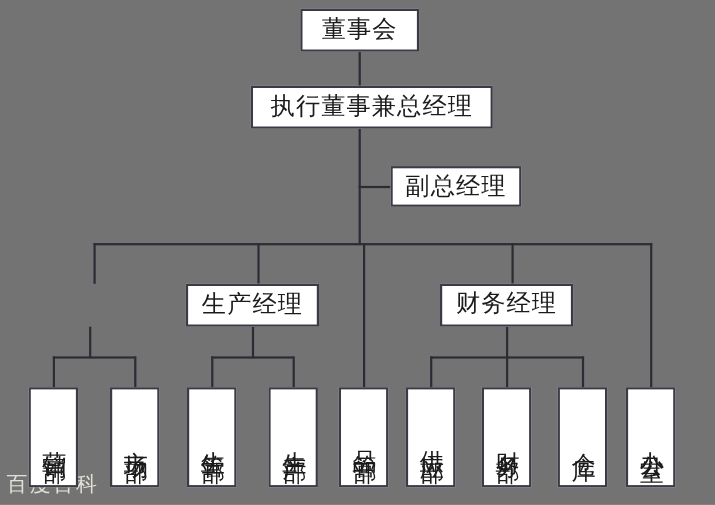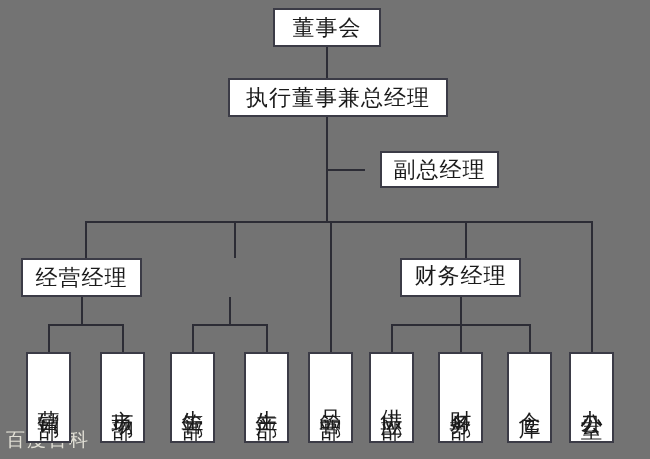--- a/index.html
+++ b/index.html
@@ -107,28 +107,28 @@
   <div class="conn v" style="left:529px; top:324px; height:29px;"></div>
 
   <div class="node horizontal" style="left:273px; top:8px; width:108px; height:39px;">
     <span class="label">董事会</span>
   </div>
 
   <div class="node horizontal" style="left:228px; top:78px; width:220px; height:39px;">
     <span class="label">执行董事兼总经理</span>
   </div>
 
-  <div class="node horizontal" style="left:380px; top:151px; width:119px; height:37px;text-align:right;">
+  <div class="node horizontal" style="left:355px; top:151px; width:119px; height:37px;text-align:right;">
     <span class="label">副总经理</span>
   </div>
 
-  <div class="node horizontal" style="left:21px; top:258px; width:121px; height:39px;">
-    <span class="label">经营经理</span>
+
+  <div class="node horizontal" style="left:169px; top:258px; width:121px; height:39px;">
+    <span class="label">生产经理</span>
   </div>
-
 
   <div class="node horizontal" style="left:400px; top:258px; width:121px; height:39px;font-family:Liberation Mono, monospace;">
     <span class="label">财务经理</span>
   </div>
 
   <div class="node vertical" style="left:26px; top:352px; width:45px; height:91px;">
     <span class="label">营销部</span>
   </div>
 
   <div class="node vertical" style="left:100px; top:352px; width:45px; height:91px;">

